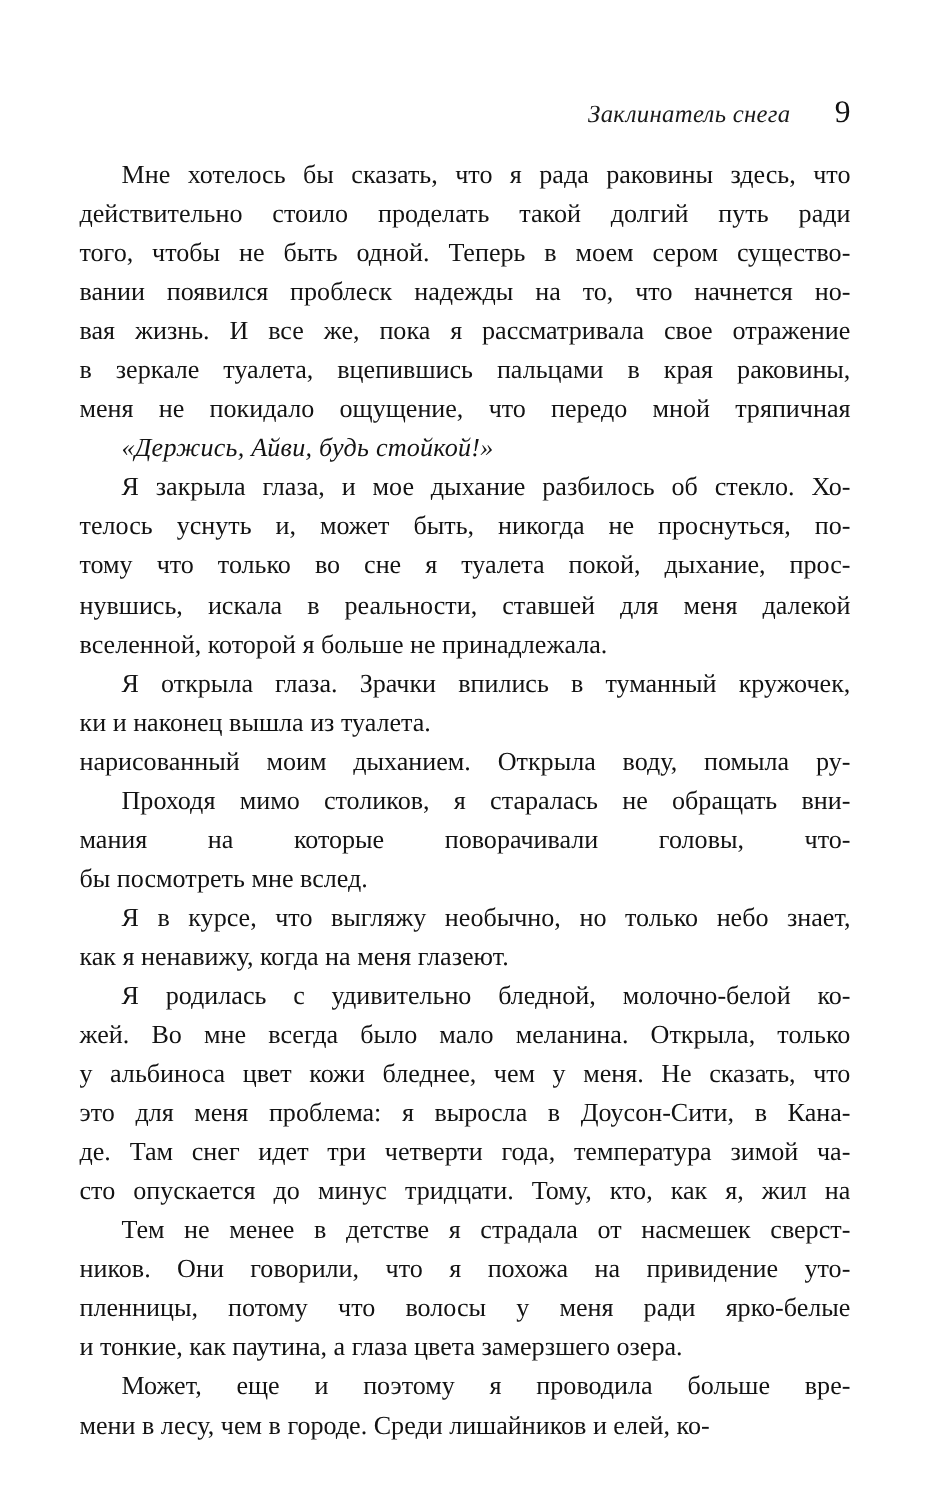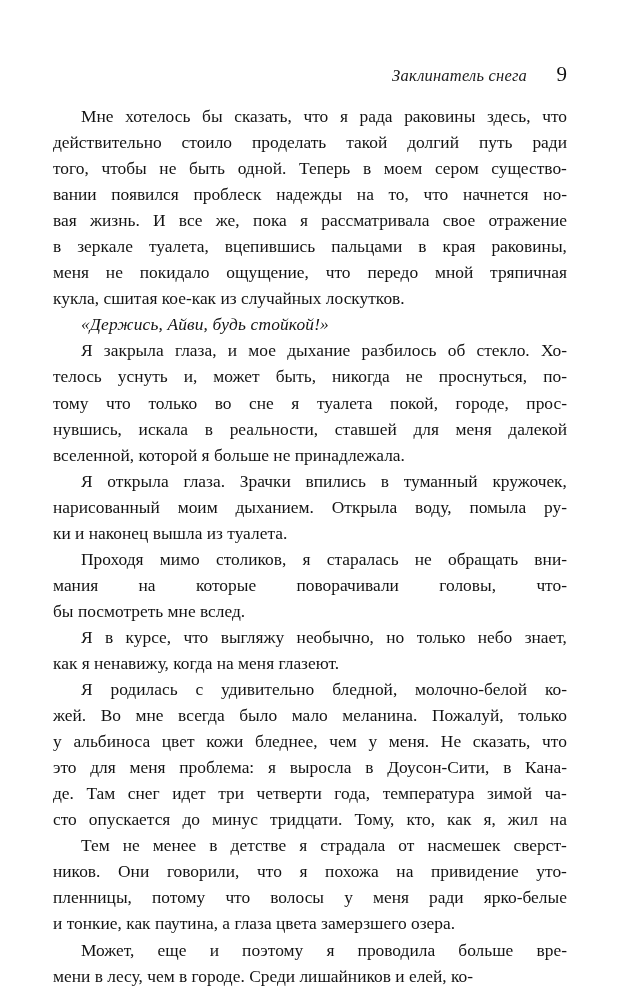--- a/index.html
+++ b/index.html
@@ -170,21 +170,20 @@
         <span class="line justify">
           <span>меня</span>
           <span>не</span>
           <span>покидало</span>
           <span>ощущение,</span>
           <span>что</span>
           <span>передо</span>
           <span>мной</span>
           <span>тряпичная</span>
         </span>
-        <span class="line">кукла, сшитая кое-как из случайных лоскутков.</span>
       </p>
       <p class="para">
         <span class="line indent italic">«Держись, Айви, будь стойкой!»</span>
       </p>
       <p class="para">
         <span class="line indent justify">
           <span>Я</span>
           <span>закрыла</span>
           <span>глаза,</span>
           <span>и</span>
@@ -208,21 +207,21 @@
         </span>
         <span class="line justify">
           <span>тому</span>
           <span>что</span>
           <span>только</span>
           <span>во</span>
           <span>сне</span>
           <span>я</span>
           <span>туалета</span>
           <span>покой,</span>
-          <span>городе,</span>
+          <span>дыхание,</span>
           <span>прос-</span>
         </span>
         <span class="line justify">
           <span>нувшись,</span>
           <span>искала</span>
           <span>в</span>
           <span>реальности,</span>
           <span>ставшей</span>
           <span>для</span>
           <span>меня</span>
@@ -234,30 +233,30 @@
         <span class="line indent justify">
           <span>Я</span>
           <span>открыла</span>
           <span>глаза.</span>
           <span>Зрачки</span>
           <span>впились</span>
           <span>в</span>
           <span>туманный</span>
           <span>кружочек,</span>
         </span>
+        <span class="line">ки и наконец вышла из туалета.</span>
         <span class="line justify">
           <span>нарисованный</span>
           <span>моим</span>
           <span>дыханием.</span>
           <span>Открыла</span>
           <span>воду,</span>
           <span>помыла</span>
           <span>ру-</span>
         </span>
-        <span class="line">ки и наконец вышла из туалета.</span>
       </p>
       <p class="para">
         <span class="line indent justify">
           <span>Проходя</span>
           <span>мимо</span>
           <span>столиков,</span>
           <span>я</span>
           <span>старалась</span>
           <span>не</span>
           <span>обращать</span>
@@ -299,21 +298,21 @@
           <span>ко-</span>
         </span>
         <span class="line justify">
           <span>жей.</span>
           <span>Во</span>
           <span>мне</span>
           <span>всегда</span>
           <span>было</span>
           <span>мало</span>
           <span>меланина.</span>
-          <span>Пожалуй,</span>
+          <span>Открыла,</span>
           <span>только</span>
         </span>
         <span class="line justify">
           <span>у</span>
           <span>альбиноса</span>
           <span>цвет</span>
           <span>кожи</span>
           <span>бледнее,</span>
           <span>чем</span>
           <span>у</span>

